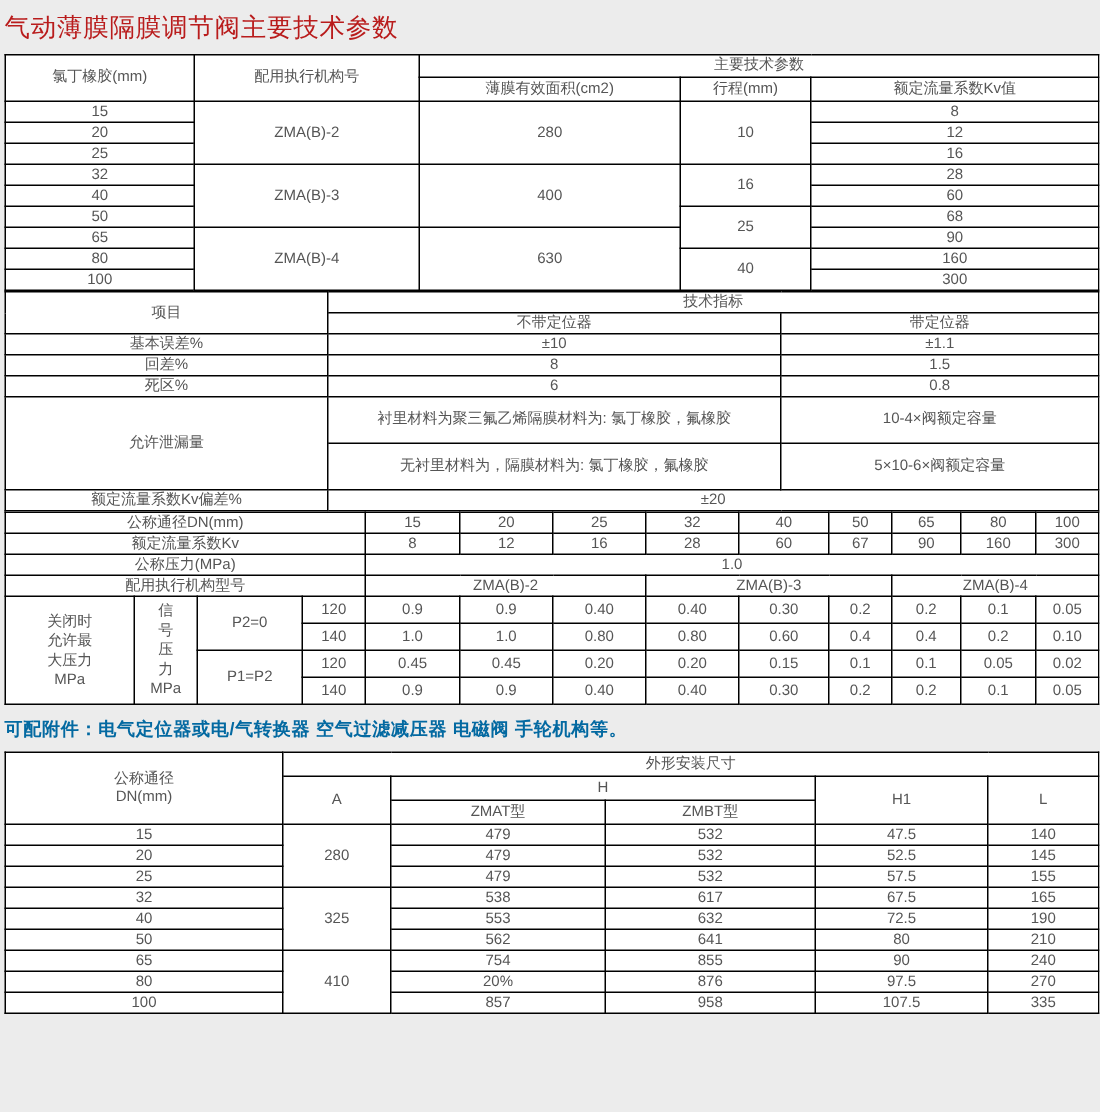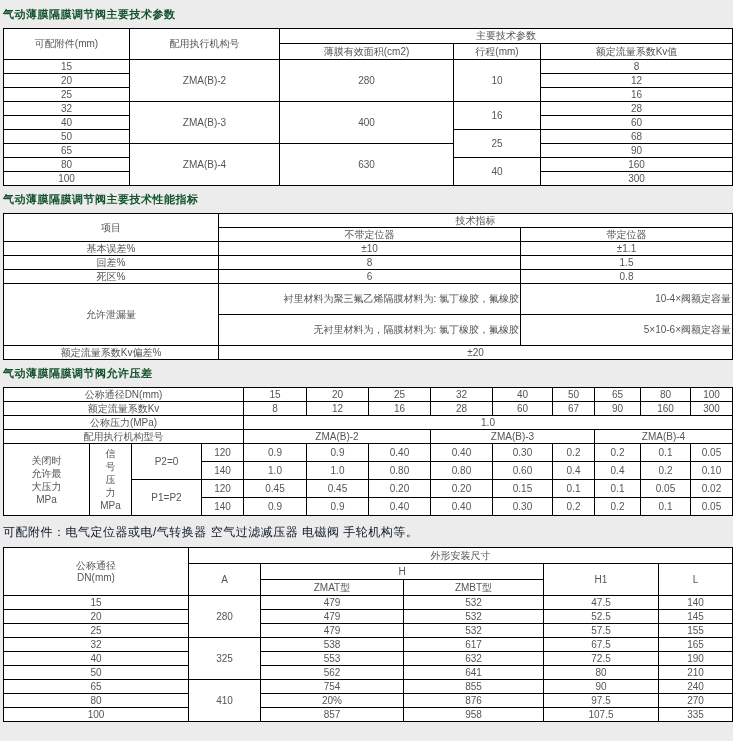--- a/index.html
+++ b/index.html
@@ -5,60 +5,60 @@
   html,body{margin:0;padding:0;}
   body{
     width:733px;height:741px;
     background:#ececec;
     font-family:"Liberation Sans","DejaVu Sans",sans-serif;
     font-size:10px;color:#555;
     -webkit-font-smoothing:none;
   }
   .wrap{padding:1px 2px;}
   .sec-title{
-    font-size:11px;font-weight:bold;color:#14532d;
+    font-size:17px;font-weight:normal;color:#b91c1c;
     margin:6px 0 6px 1px;letter-spacing:0.5px;
   }
   table{
     border-collapse:collapse;table-layout:fixed;
     width:729px;background:#fff;margin-left:1px;
   }
   td{
     border:1px solid #000;
     text-align:center;vertical-align:middle;
     padding:0 1px;height:13px;line-height:1.2;
     overflow:hidden;color:#555;
   }
   .t1 td{height:13px;}
-  .t2 td.tall{height:30px;text-align:right;}
+  .t2 td.tall{height:30px;}
   .t3 td.mrow{height:17px;}
   .t4 td{height:13px;}
   .vlines div{line-height:13px;}
   .acc{
-    font-size:12px;font-weight:normal;color:#0f172a;
+    font-size:12px;font-weight:bold;color:#0369a1;
     margin:8px 0 6px 1px;letter-spacing:0.5px;
   }
 </style>
 </head>
 <body>
 
 <div class="wrap">
 
   <div class="sec-title">气动薄膜隔膜调节阀主要技术参数</div>
   <table class="t1">
     <colgroup>
         <col style="width:126px">
         <col style="width:150px">
         <col style="width:174px">
         <col style="width:87px">
         <col style="width:192px">
       </colgroup>
     <tbody>
         <tr>
-      <td rowspan="2">可配附件(mm)</td>
+      <td rowspan="2">氯丁橡胶(mm)</td>
       <td rowspan="2">配用执行机构号</td>
       <td colspan="3" style="height:14px">主要技术参数</td>
     </tr>
     <tr>
       <td style="height:15px">薄膜有效面积(cm2)</td>
       <td>行程(mm)</td>
       <td>额定流量系数Kv值</td>
     </tr>
     <tr>
       <td>15</td>
@@ -102,21 +102,20 @@
       <td rowspan="2">40</td>
       <td>160</td>
     </tr>
     <tr>
       <td>100</td>
       <td>300</td>
     </tr>
   </tbody>
     </table>
 
-  <div class="sec-title">气动薄膜隔膜调节阀主要技术性能指标</div>
   <table class="t2">
     <colgroup>
         <col style="width:215px">
         <col style="width:302px">
         <col style="width:212px">
       </colgroup>
     <tbody>
         <tr>
       <td rowspan="2">项目</td>
       <td colspan="2">技术指标</td>
@@ -149,21 +148,20 @@
       <td class="tall">无衬里材料为，隔膜材料为: 氯丁橡胶，氟橡胶</td>
       <td class="tall">5×10-6×阀额定容量</td>
     </tr>
     <tr>
       <td>额定流量系数Kv偏差%</td>
       <td colspan="2">±20</td>
     </tr>
   </tbody>
     </table>
 
-  <div class="sec-title">气动薄膜隔膜调节阀允许压差</div>
   <table class="t3">
     <colgroup>
       <col style="width:86px">
         <col style="width:42px">
         <col style="width:70px">
         <col style="width:42px">
       <col style="width:63px">
         <col style="width:62px">
         <col style="width:62px">
         <col style="width:62px">

